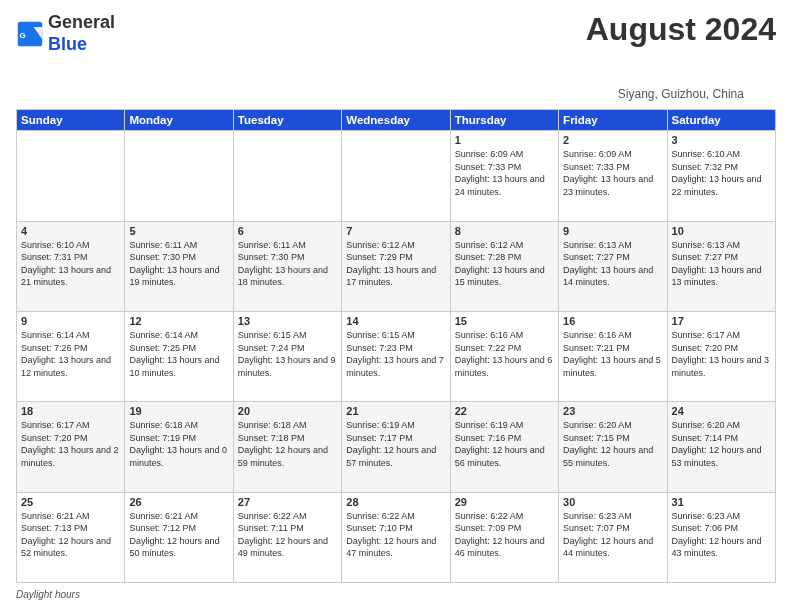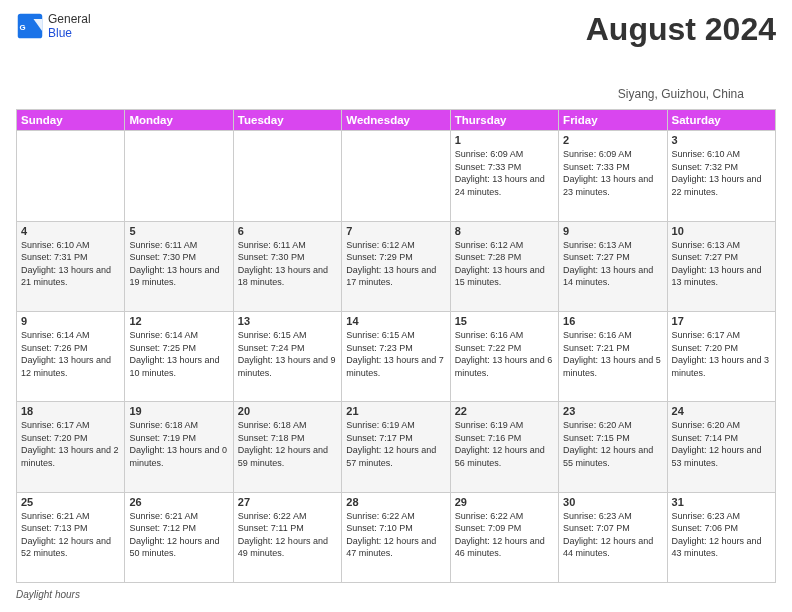--- a/index.html
+++ b/index.html
@@ -22,22 +22,22 @@
       justify-content: space-between;
       align-items: flex-start;
       margin-bottom: 8px;
     }
     .logo {
       display: flex;
       align-items: center;
       gap: 4px;
     }
     .logo-text {
-      font-size: 12px;
-      font-weight: normal;
+      font-size: 18px;
+      font-weight: bold;
       line-height: 1.2;
       color: #333;
     }
     .logo-text span { color: #1d4ed8; }
     .logo-icon {
       width: 28px;
       height: 28px;
     }
     .title-block {
       text-align: center;
@@ -53,21 +53,21 @@
       color: #555;
       margin-top: 40px;
     }
     .calendar-table {
       width: 100%;
       border-collapse: collapse;
       flex: 1;
       table-layout: fixed;
     }
     .calendar-table th {
-      background: #d946ef;
+      background: #1d4ed8;
       color: #fff;
       font-size: 11.5px;
       font-weight: bold;
       padding: 4px 4px;
       text-align: left;
       border: 1px solid #ccc;
     }
     .calendar-table td {
       border: 1px solid #ccc;
       vertical-align: top;

